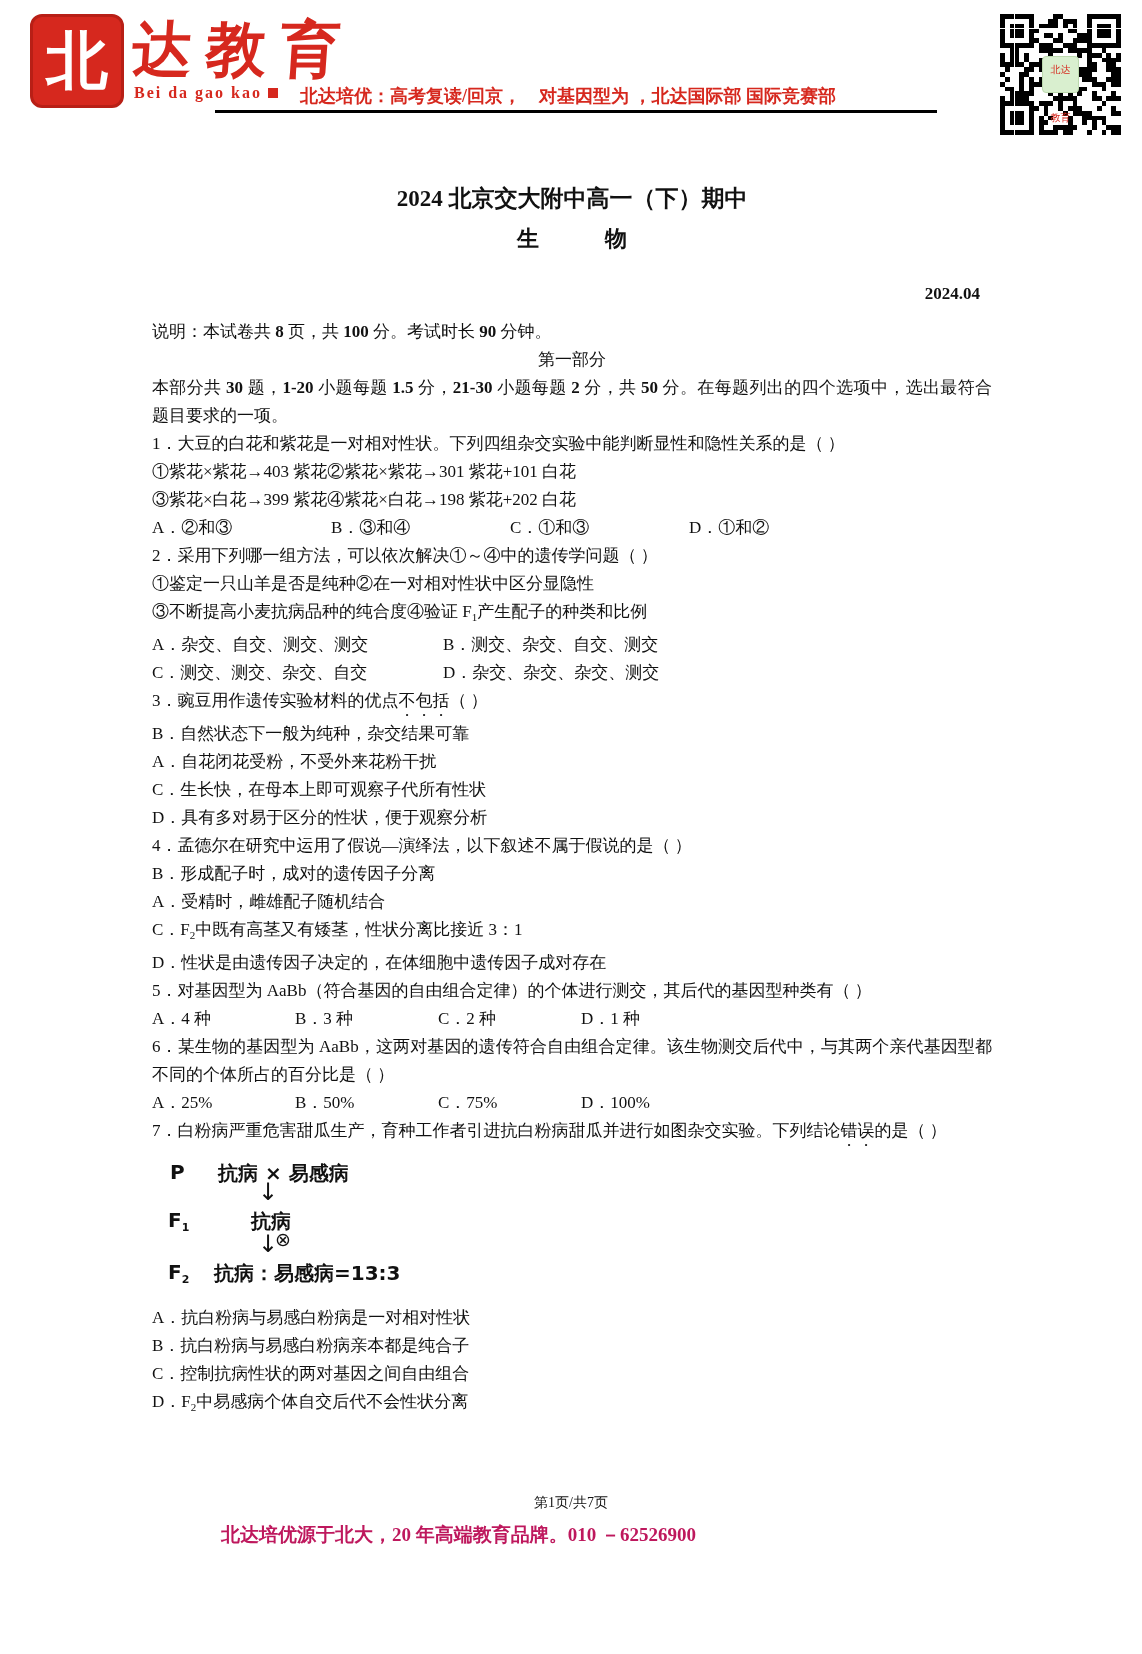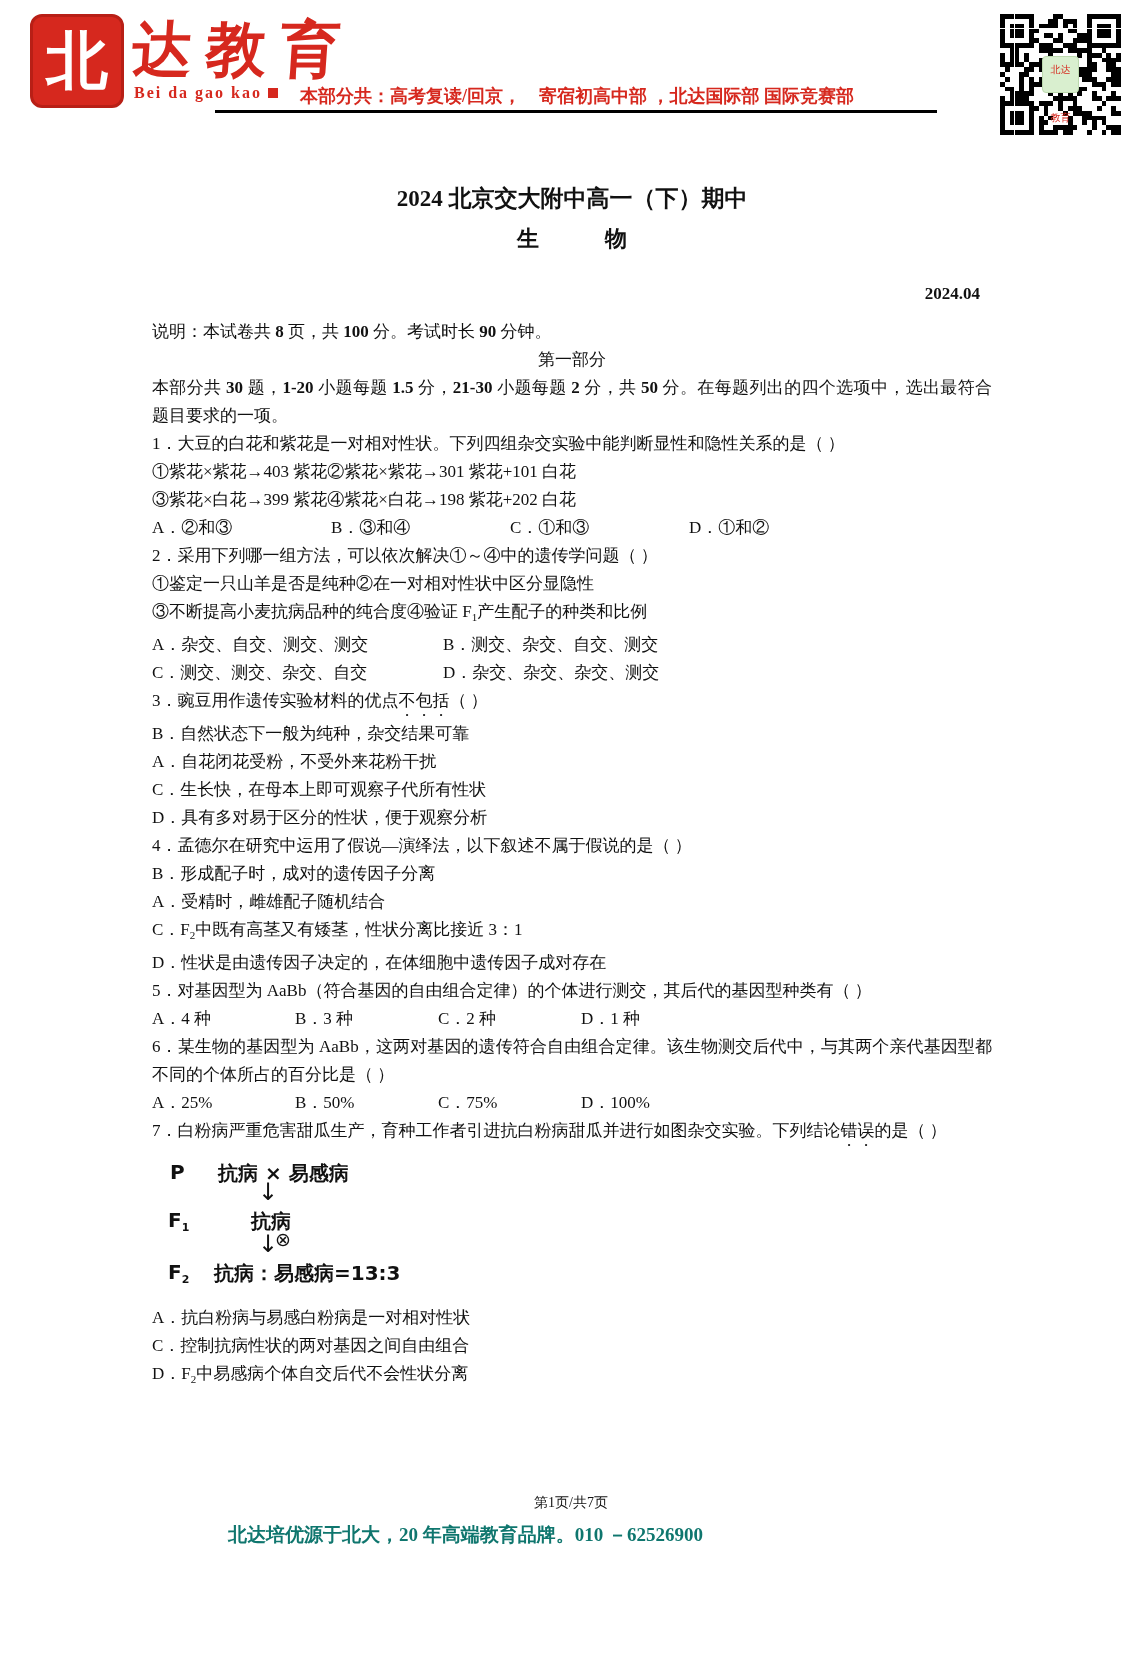--- a/index.html
+++ b/index.html
@@ -78,38 +78,38 @@
   .a1 { left:106px; top:20px; }
   .a2 { left:106px; top:72px; }
   .fig-self  { position:absolute; left:123px; top:70px; font-size:19px; font-weight:normal; }
   .fig-f1  { position:absolute; left:16px;  top:50px; }
   .fig-f1v { position:absolute; left:99px;  top:50px; }
   .fig-f2  { position:absolute; left:16px;  top:102px; }
   .fig-f2v { position:absolute; left:62px;  top:102px; }
   
   .page-info { position:absolute; left:0; top:1494px; width:1142px; text-align:center; font-size:14px; color:#111; }
   .brand-line {
-    position:absolute; left:228px; top:1522px; font-size:19px; color:#0f766e;
+    position:absolute; left:221px; top:1522px; font-size:19px; color:#be185d;
     font-weight:bold; white-space:nowrap;
   }
 </style>
 </head>
 <body>
 
 <div class="page">
 
   <div class="hdr">
     <div class="seal">
       <span>北</span>
     </div>
     <div class="logo-script">达教育</div>
     <div class="logo-sub">
       <span>Bei da gao kao</span><span class="logo-sq"></span>
     </div>
-    <div class="slogan">本部分共：高考复读/回京，　寄宿初高中部 ，北达国际部  国际竞赛部</div>
+    <div class="slogan">北达培优：高考复读/回京，　对基因型为 ，北达国际部  国际竞赛部</div>
     <div class="hdr-rule"></div>
     <div class="qr">
       <div id="qr-grid" class="qr-grid">
           <div class="qm" style="left:0px;top:0px"></div>
           <div class="qm" style="left:4.84px;top:0px"></div>
           <div class="qm" style="left:9.68px;top:0px"></div>
           <div class="qm" style="left:14.52px;top:0px"></div>
           <div class="qm" style="left:19.36px;top:0px"></div>
           <div class="qm" style="left:24.2px;top:0px"></div>
           <div class="qm" style="left:29.04px;top:0px"></div>
@@ -506,20 +506,21 @@
       <span class="fig-arrow a1">↓</span>
       <span class="fig-f1"><span>F</span><span class="sub">1</span></span>
       <span class="fig-f1v">抗病</span>
       <span class="fig-arrow a2">↓</span>
       <span class="fig-self">⊗</span>
       <span class="fig-f2"><span>F</span><span class="sub">2</span></span>
       <span class="fig-f2v">抗病：易感病=13:3</span>
     </div>
 
     <div class="ln">A．抗白粉病与易感白粉病是一对相对性状</div>
+    <div class="ln">B．抗白粉病与易感白粉病亲本都是纯合子</div>
     <div class="ln">C．控制抗病性状的两对基因之间自由组合</div>
     <div class="ln"><span>D．F</span><span class="sub">2</span><span>中易感病个体自交后代不会性状分离</span></div>
   </div>
 
   <div class="page-info">第1页/共7页</div>
   <div class="brand-line"><span>北达培优源于北大，</span><span class="b">20</span><span> 年高端教育品牌。</span><span class="b">010 －62526900</span></div>
 
 </div>
 
 </body></html>

